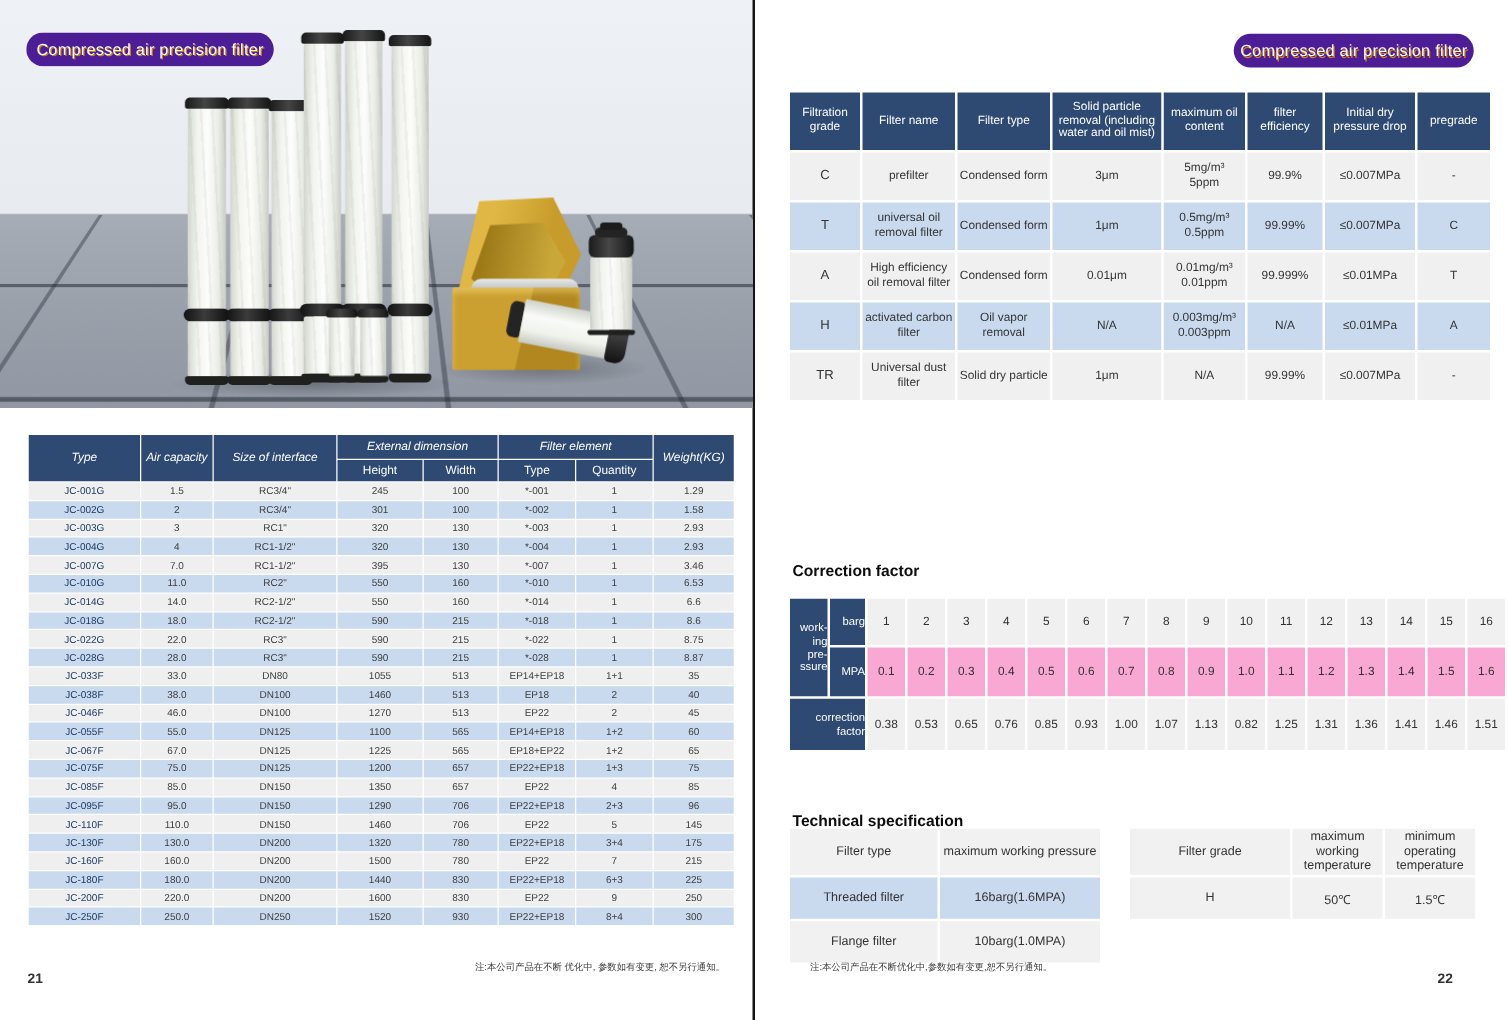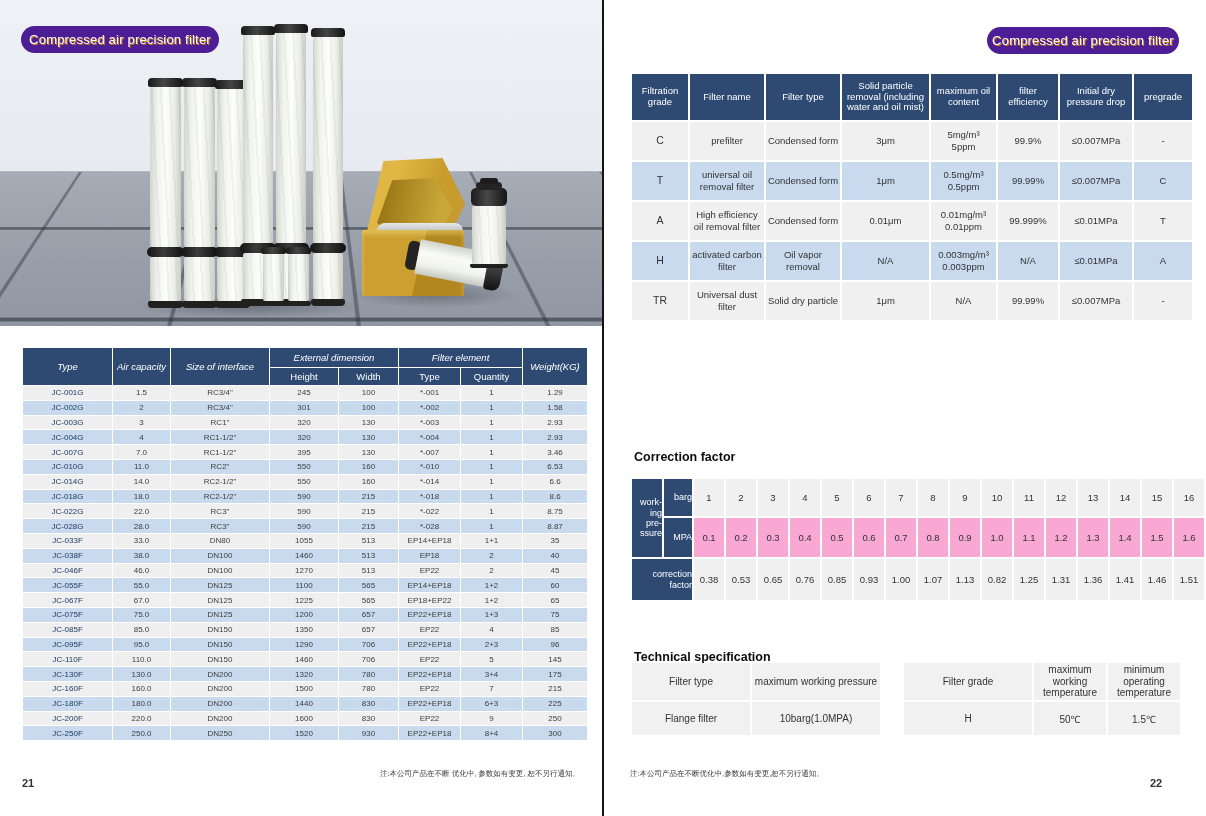--- a/index.html
+++ b/index.html
@@ -69,21 +69,21 @@
   .spec-table { position:absolute; left:22px; top:347px; width:558px; border-spacing:1px; font-size:8px; color:#3d3d3d; }
   .spec-table thead th { background:#2e4a73; color:#fff; font-weight:normal; font-size:9.5px; padding:1px 0; }
   .spec-table thead tr:first-child th { height:19px;font-style:italic; }
   .spec-table thead tr:last-child th { height:17px; }
   .spec-table tbody td { height:13.8px; text-align:center; padding:0; vertical-align:middle; }
   .spec-table tbody tr:nth-child(odd)  td { background:#efefef; }
   .spec-table tbody tr:nth-child(even) td { background:#c9daef; }
   .spec-table tbody td:first-child { font-weight:normal; color:#1d3a63; }
   .note { font-size:7.5px; color:#3a3a3a; }
   .note-left  { position:absolute; left:200px; top:769px; width:380px; text-align:right; }
-  .note-right { position:absolute; left:630px; top:769px; width:380px; text-align:left; }
+  .note-right { position:absolute; left:648px; top:769px; width:380px; text-align:left; }
   .pageno { position:absolute; font-size:11px; font-weight:bold; color:#333; }
   .pageno-left  { left:22px;   top:777px; }
   .pageno-right { left:1150px; top:777px; }
 
   
   .grade-table { position:absolute; left:630px; top:72px; width:548px; border-spacing:2px; font-size:9.5px; color:#333; }
   .grade-table thead th { background:#2e4a73; color:#fff; font-weight:normal; font-size:9.5px; height:46px; padding:0 1px; line-height:1.15; }
   .grade-table td { text-align:center; vertical-align:middle; height:38px; white-space:pre-line; line-height:1.25; padding:0 1px; }
   .grade-table tbody tr:nth-child(odd)  td { background:#f0f0f0; }
   .grade-table tbody tr:nth-child(even) td { background:#c9daef; }
@@ -653,20 +653,24 @@
         <col style="width:128px">
       </colgroup>
     <thead>
       <tr>
         <th>Filter type</th>
         <th>maximum working pressure</th>
       </tr>
     </thead>
     <tbody>
         <tr>
+          <td>Threaded filter</td>
+          <td>16barg(1.6MPA)</td>
+        </tr>
+        <tr>
           <td>Flange filter</td>
           <td>10barg(1.0MPA)</td>
         </tr>
       </tbody>
   </table>
 
   <table class="tech-table tech-right">
     <colgroup>
         <col style="width:128px">
         <col style="width:72px">

